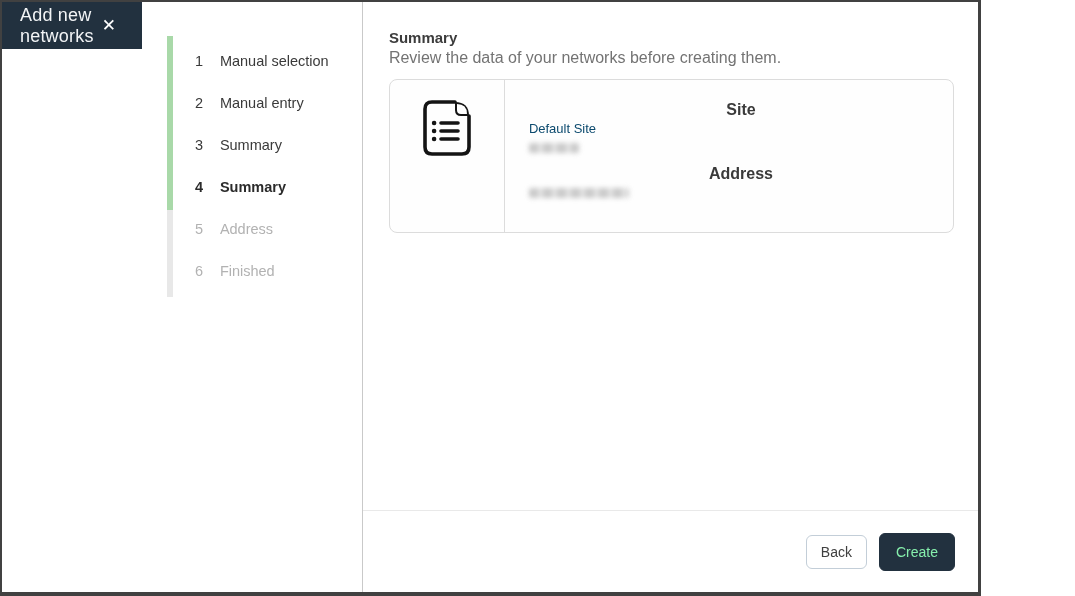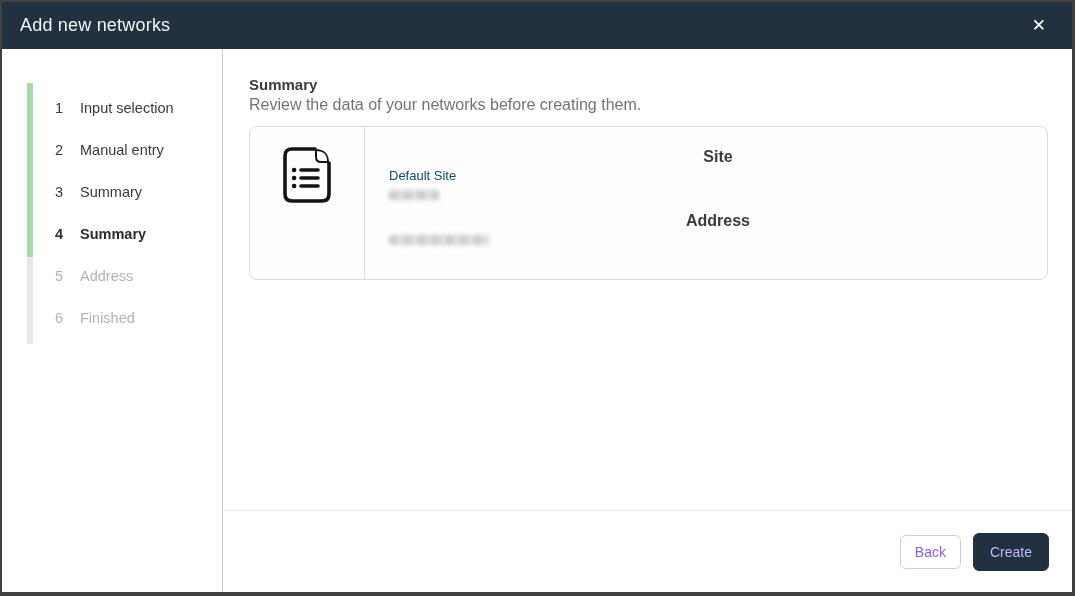--- a/index.html
+++ b/index.html
@@ -1,28 +1,27 @@
 <!DOCTYPE html>
 <html><head>
 <meta charset="utf-8">
 <style>
   * { box-sizing: border-box; margin: 0; padding: 0; }
   html, body { background: #ffffff; }
   body { font-family: "Liberation Sans", sans-serif; }
 
   .window {
     position: relative;
-    width: 1075px;
+    width: 981px;
     height: 596px;
     background: #ffffff;
     border: 2px solid #414141;
     border-right-width: 3px;
     border-bottom-width: 4px;
     display: flex;
-    flex-direction: column;
     overflow: hidden;
   }
 
   
   .header {
     height: 47px;
     flex: 0 0 47px;
     background: #22313f;
     display: flex;
     align-items: center;
@@ -129,28 +128,28 @@
     padding-right: 23px;
   }
   .btn {
     font-family: "Liberation Sans", sans-serif;
     font-size: 14px;
     border-radius: 6px;
     cursor: pointer;
   }
   .btn-secondary {
     background: #ffffff;
-    color: #8b5cf6;
+    color: #404040;
     border: 1px solid #c3ced8;
     padding: 8px 14px;
     text-align: right;
   }
   .btn-primary {
     background: #22313f;
-    color: #c4b5fd;
+    color: #86efac;
     border: 1px solid #22313f;
     padding: 10px 16px;
   }
 </style>
 </head>
 <body>
 
 <div class="window">
 
   <div class="header">
@@ -163,21 +162,21 @@
   <div class="body">
 
     <nav class="stepper">
       <div class="progress-track">
         <div class="done-part"></div>
         <div class="todo-part"></div>
       </div>
       <ul class="steps">
         <li class="step done">
           <span class="num">1</span>
-          <span class="lbl">Input selection</span>
+          <span class="lbl">Manual selection</span>
         </li>
         <li class="step done">
           <span class="num">2</span>
           <span class="lbl">Manual entry</span>
         </li>
         <li class="step done">
           <span class="num">3</span>
           <span class="lbl">Summary</span>
         </li>
         <li class="step current">

